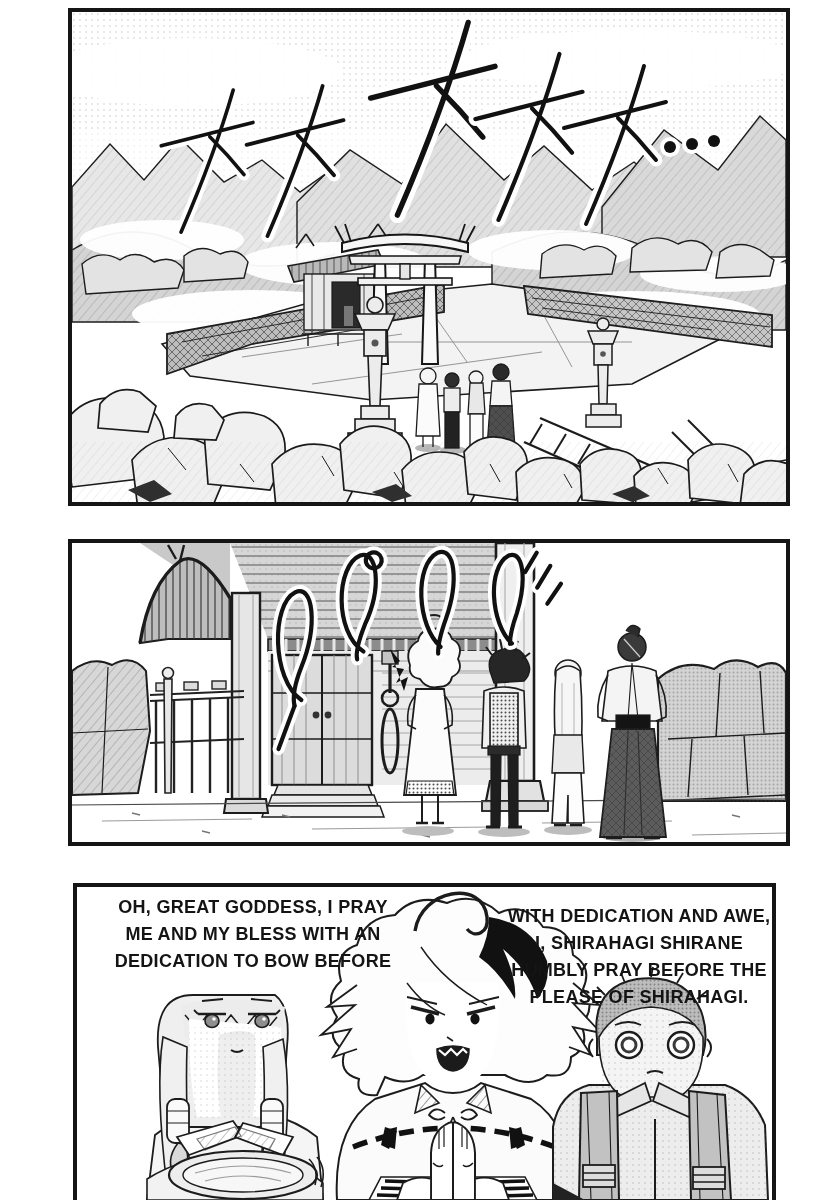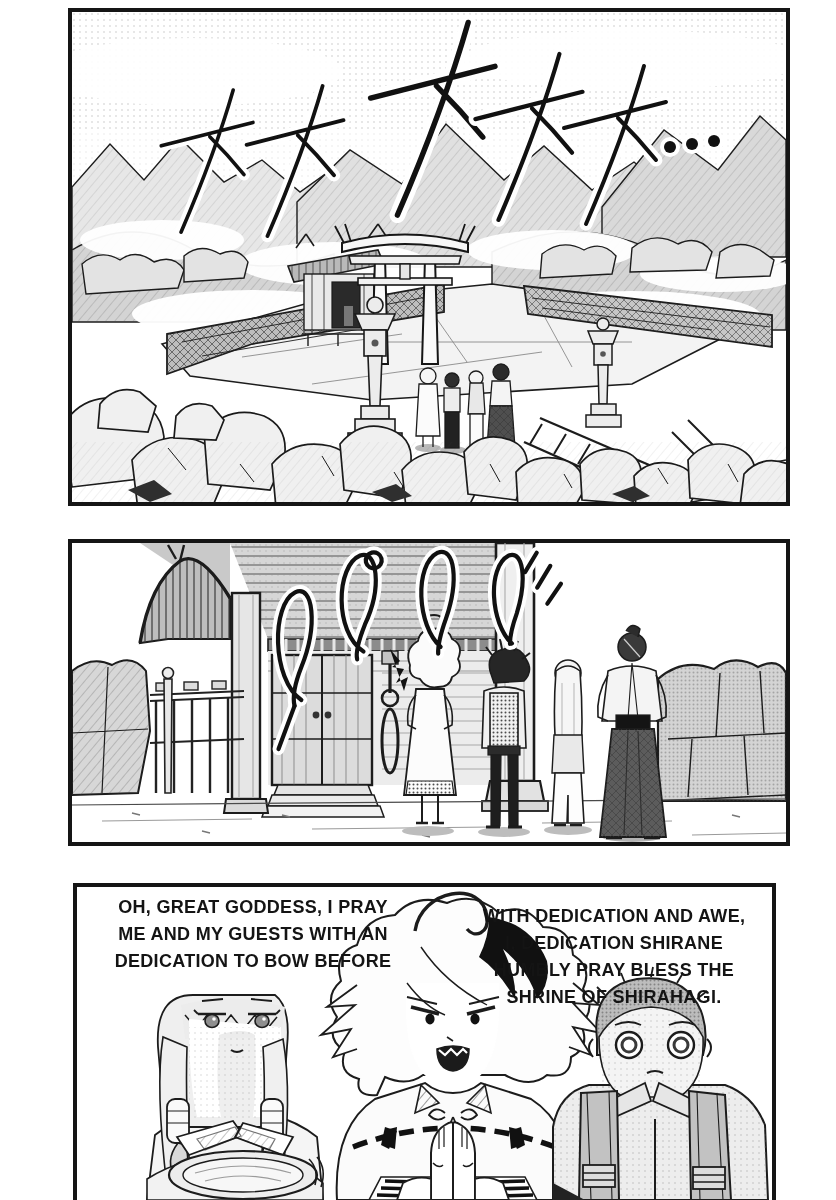--- a/index.html
+++ b/index.html
@@ -7,21 +7,21 @@
   .page{position:relative;width:836px;height:1200px;background:#fff;}
   .panel{position:absolute;background:#fff;border:4px solid #151515;box-sizing:border-box;overflow:hidden;}
   #panel1{left:68px;top:8px;width:722px;height:498px;}
   #panel2{left:68px;top:539px;width:722px;height:307px;}
   #panel3{left:73px;top:883px;width:703px;height:317px;border-bottom:none;padding-left:8px;}
   .panel svg{display:block;}
   .dialogue{position:absolute;font-weight:bold;color:#141414;text-align:center;
             font-size:18px;line-height:27px;letter-spacing:.3px;white-space:nowrap;}
   .dialogue span{display:block;}
   .d-left{left:6px;top:7px;width:340px;}
-  .d-right{left:389px;top:16px;width:296px;}
+  .d-right{left:414px;top:16px;width:296px;}
   .defs-holder{position:absolute;width:0;height:0;overflow:hidden;}
   line,path,rect,ellipse,circle,polyline,polygon{vector-effect:none;}
 </style>
 </head>
 <body>
 
 <div class="page">
 
   <svg class="defs-holder" aria-hidden="true">
     <defs>
@@ -519,24 +519,24 @@
           <path d="M612,205 L615,313 M632,207 L638,313" stroke-width="1.1" fill="none"></path>
           <rect x="608" y="280" width="32" height="22" fill="#dcdcdc" stroke-width="1.8"></rect>
           <path d="M608,288 h32 M608,295 h32" stroke-width="1.4" fill="none"></path>
         </g>
         <path d="M468,296 L500,313 L468,313 Z" fill="#222" stroke="none"></path>
       </g>
     </svg>
 
     <div class="dialogue d-left">
       <span>OH, GREAT GODDESS, I PRAY</span>
-      <span>ME AND MY GUESTS WITH AN</span>
+      <span>ME AND MY BLESS WITH AN</span>
       <span>DEDICATION TO BOW BEFORE</span>
     </div>
     <div class="dialogue d-right">
       <span>WITH DEDICATION AND AWE,</span>
-      <span>I, DEDICATION SHIRANE</span>
-      <span>HUMBLY PRAY BLESS THE</span>
-      <span>SHRINE OF SHIRAHAGI.</span>
+      <span>I, SHIRAHAGI SHIRANE</span>
+      <span>HUMBLY PRAY BEFORE THE</span>
+      <span>PLEASE OF SHIRAHAGI.</span>
     </div>
   </section>
 
 </div>
 
 </body></html>

